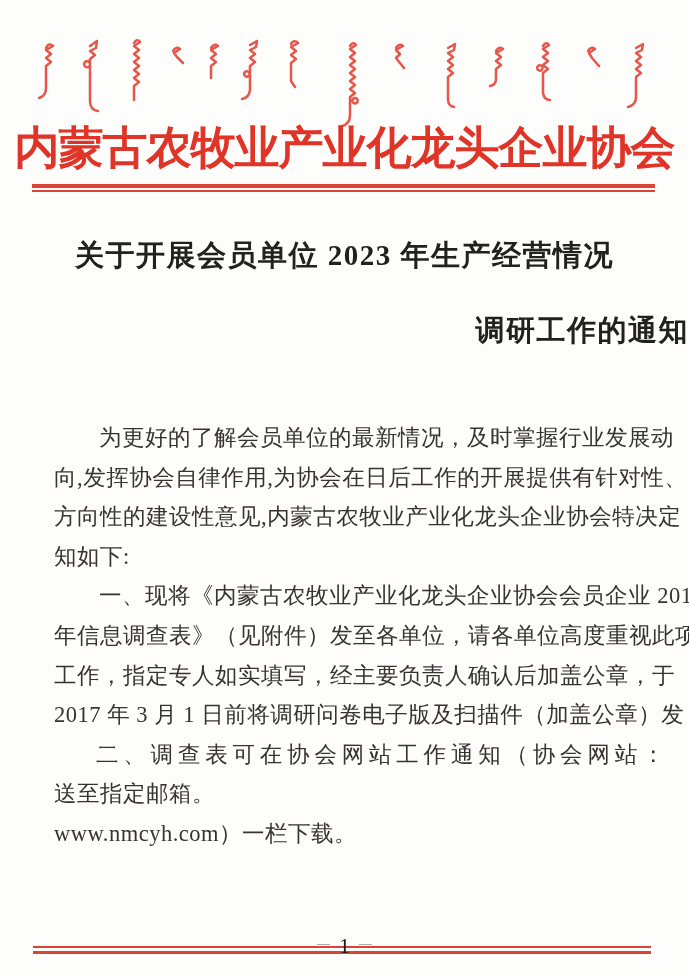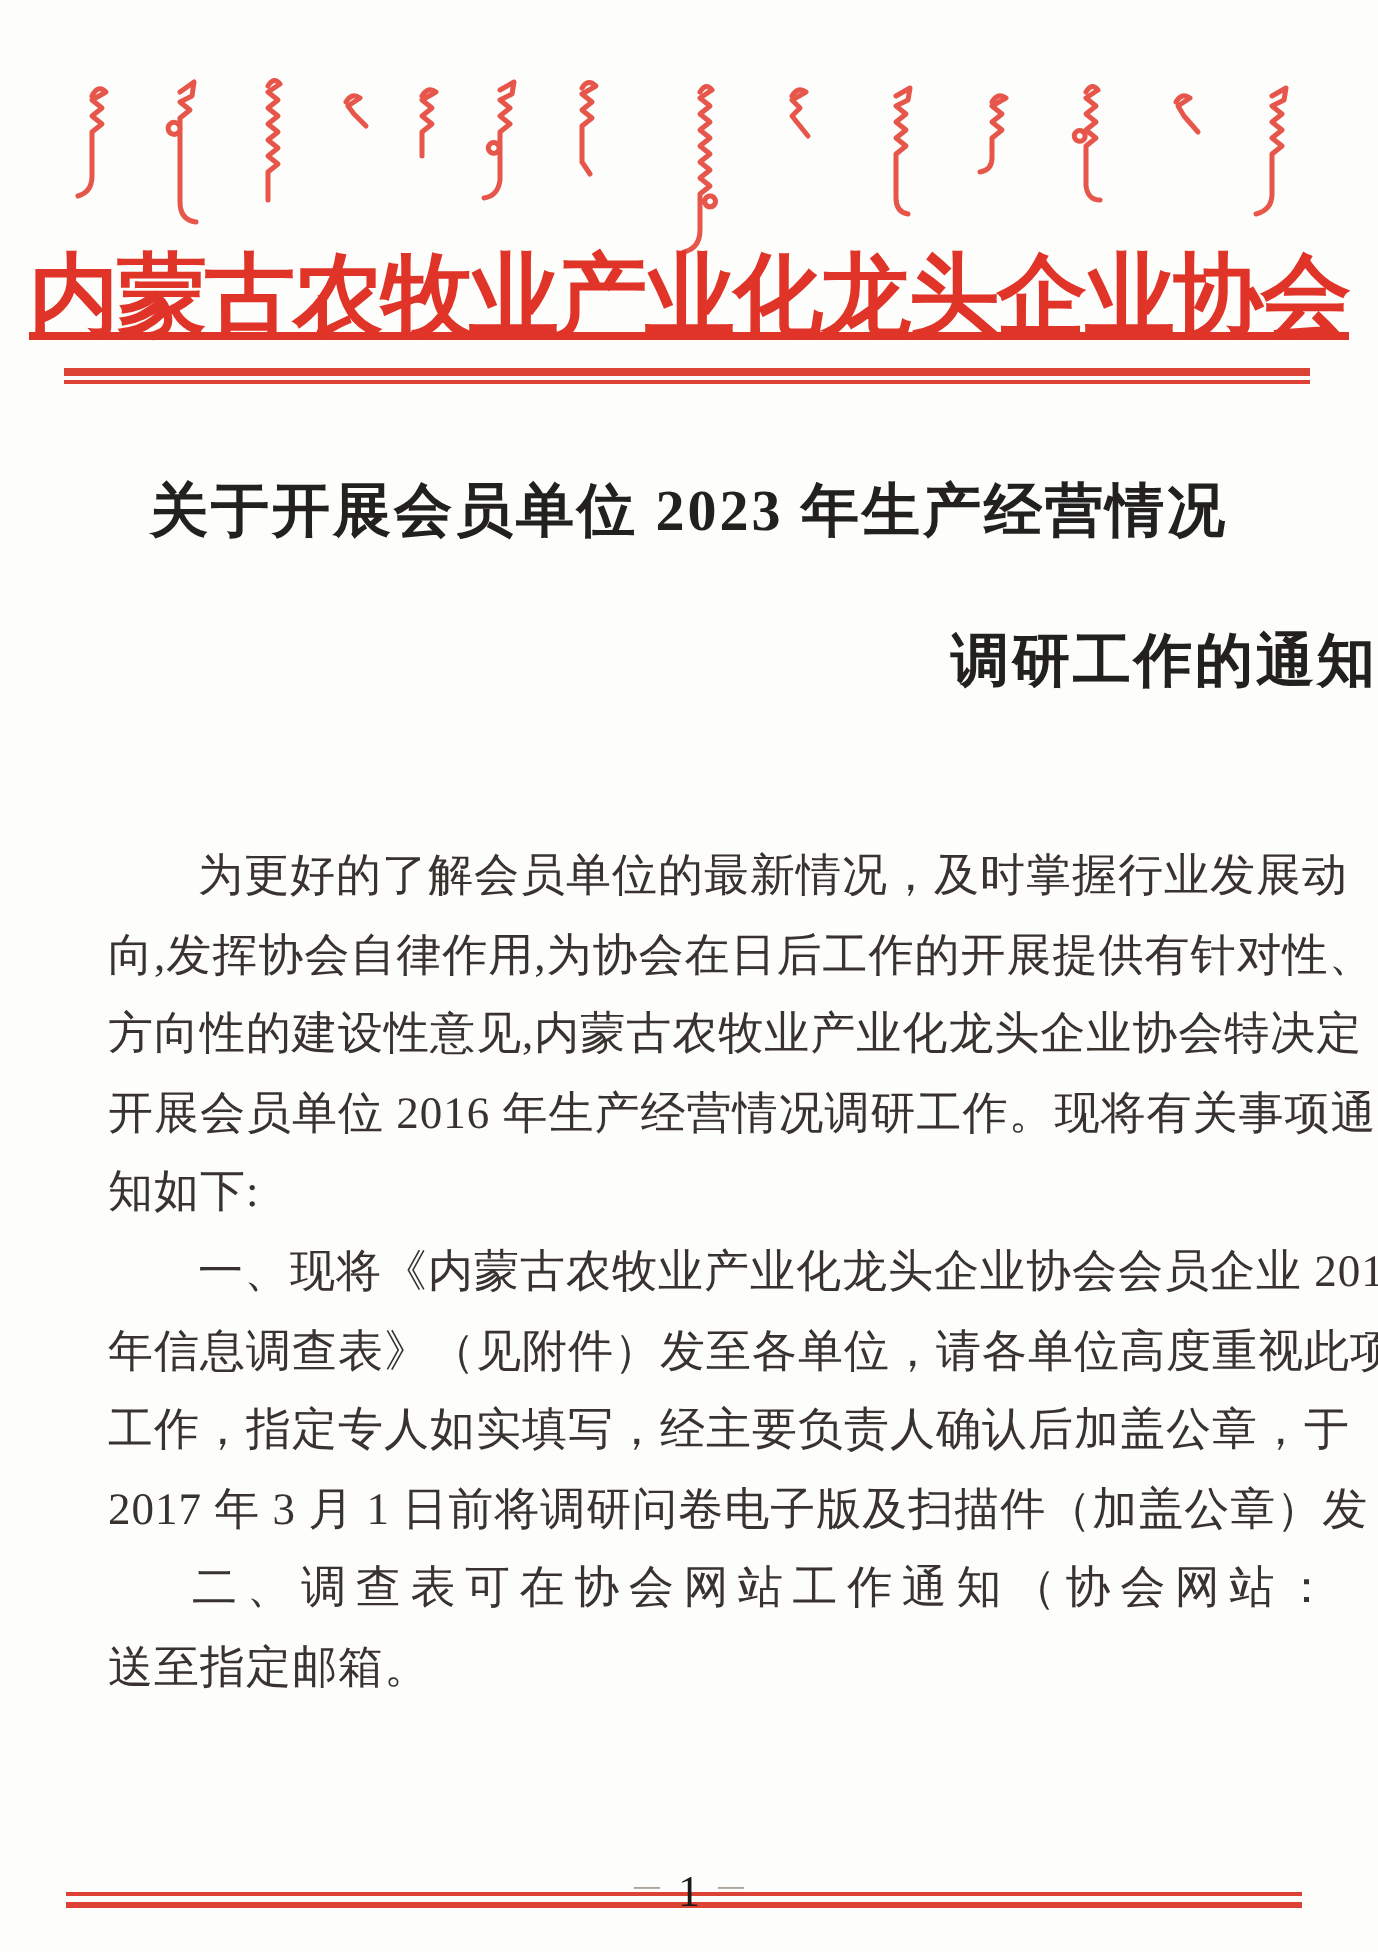--- a/index.html
+++ b/index.html
@@ -14,21 +14,20 @@
   .mong-banner{
     position:absolute;left:36px;top:38px;width:620px;height:92px;
   }
   .org-name{
     position:absolute;left:0;right:0;top:118px;
     text-align:center;
     font-size:45px;font-weight:bold;
     color:#e03428;
     letter-spacing:-1px;
     white-space:nowrap;
-    text-decoration:underline;
   }
   .header-rule{
     position:absolute;left:32px;top:184px;width:623px;height:9px;
   }
   .header-rule .thick{height:4px;background:#dd4334;}
   .header-rule .gap{height:2px;}
   .header-rule .thin{height:2px;background:#dd4334;}
   
   .doc-title{position:absolute;left:0;right:0;top:0;}
   .doc-title .t1{
@@ -104,28 +103,28 @@
 
   <div class="doc-title">
     <div class="t1">关于开展会员单位 2023 年生产经营情况</div>
     <div class="t2">调研工作的通知</div>
   </div>
 
   <main class="doc-body">
     <div class="line indent">为更好的了解会员单位的最新情况，及时掌握行业发展动</div>
     <div class="line">向,发挥协会自律作用,为协会在日后工作的开展提供有针对性、</div>
     <div class="line">方向性的建设性意见,内蒙古农牧业产业化龙头企业协会特决定</div>
-    <div class="line">开展会员单位 2016 年生产经营情况调研工作。现将有关事项通</div>
     <div class="line">知如下:</div>
     <div class="line indent">一、现将《内蒙古农牧业产业化龙头企业协会会员企业 2016</div>
     <div class="line">年信息调查表》（见附件）发至各单位，请各单位高度重视此项</div>
     <div class="line">工作，指定专人如实填写，经主要负责人确认后加盖公章，于</div>
     <div class="line">2017 年 3 月 1 日前将调研问卷电子版及扫描件（加盖公章）发</div>
     <div class="line spread">二、调查表可在协会网站工作通知（协会网站：</div>
     <div class="line">送至指定邮箱。</div>
+    <div class="line">www.nmcyh.com）一栏下载。</div>
   </main>
 
   <div class="footer-rule-thin"></div>
   <div class="footer-rule-thick"></div>
   <div class="page-number">
     <span class="dash">—</span><span class="num">1</span><span class="dash">—</span>
   </div>
 
 </div>
 

